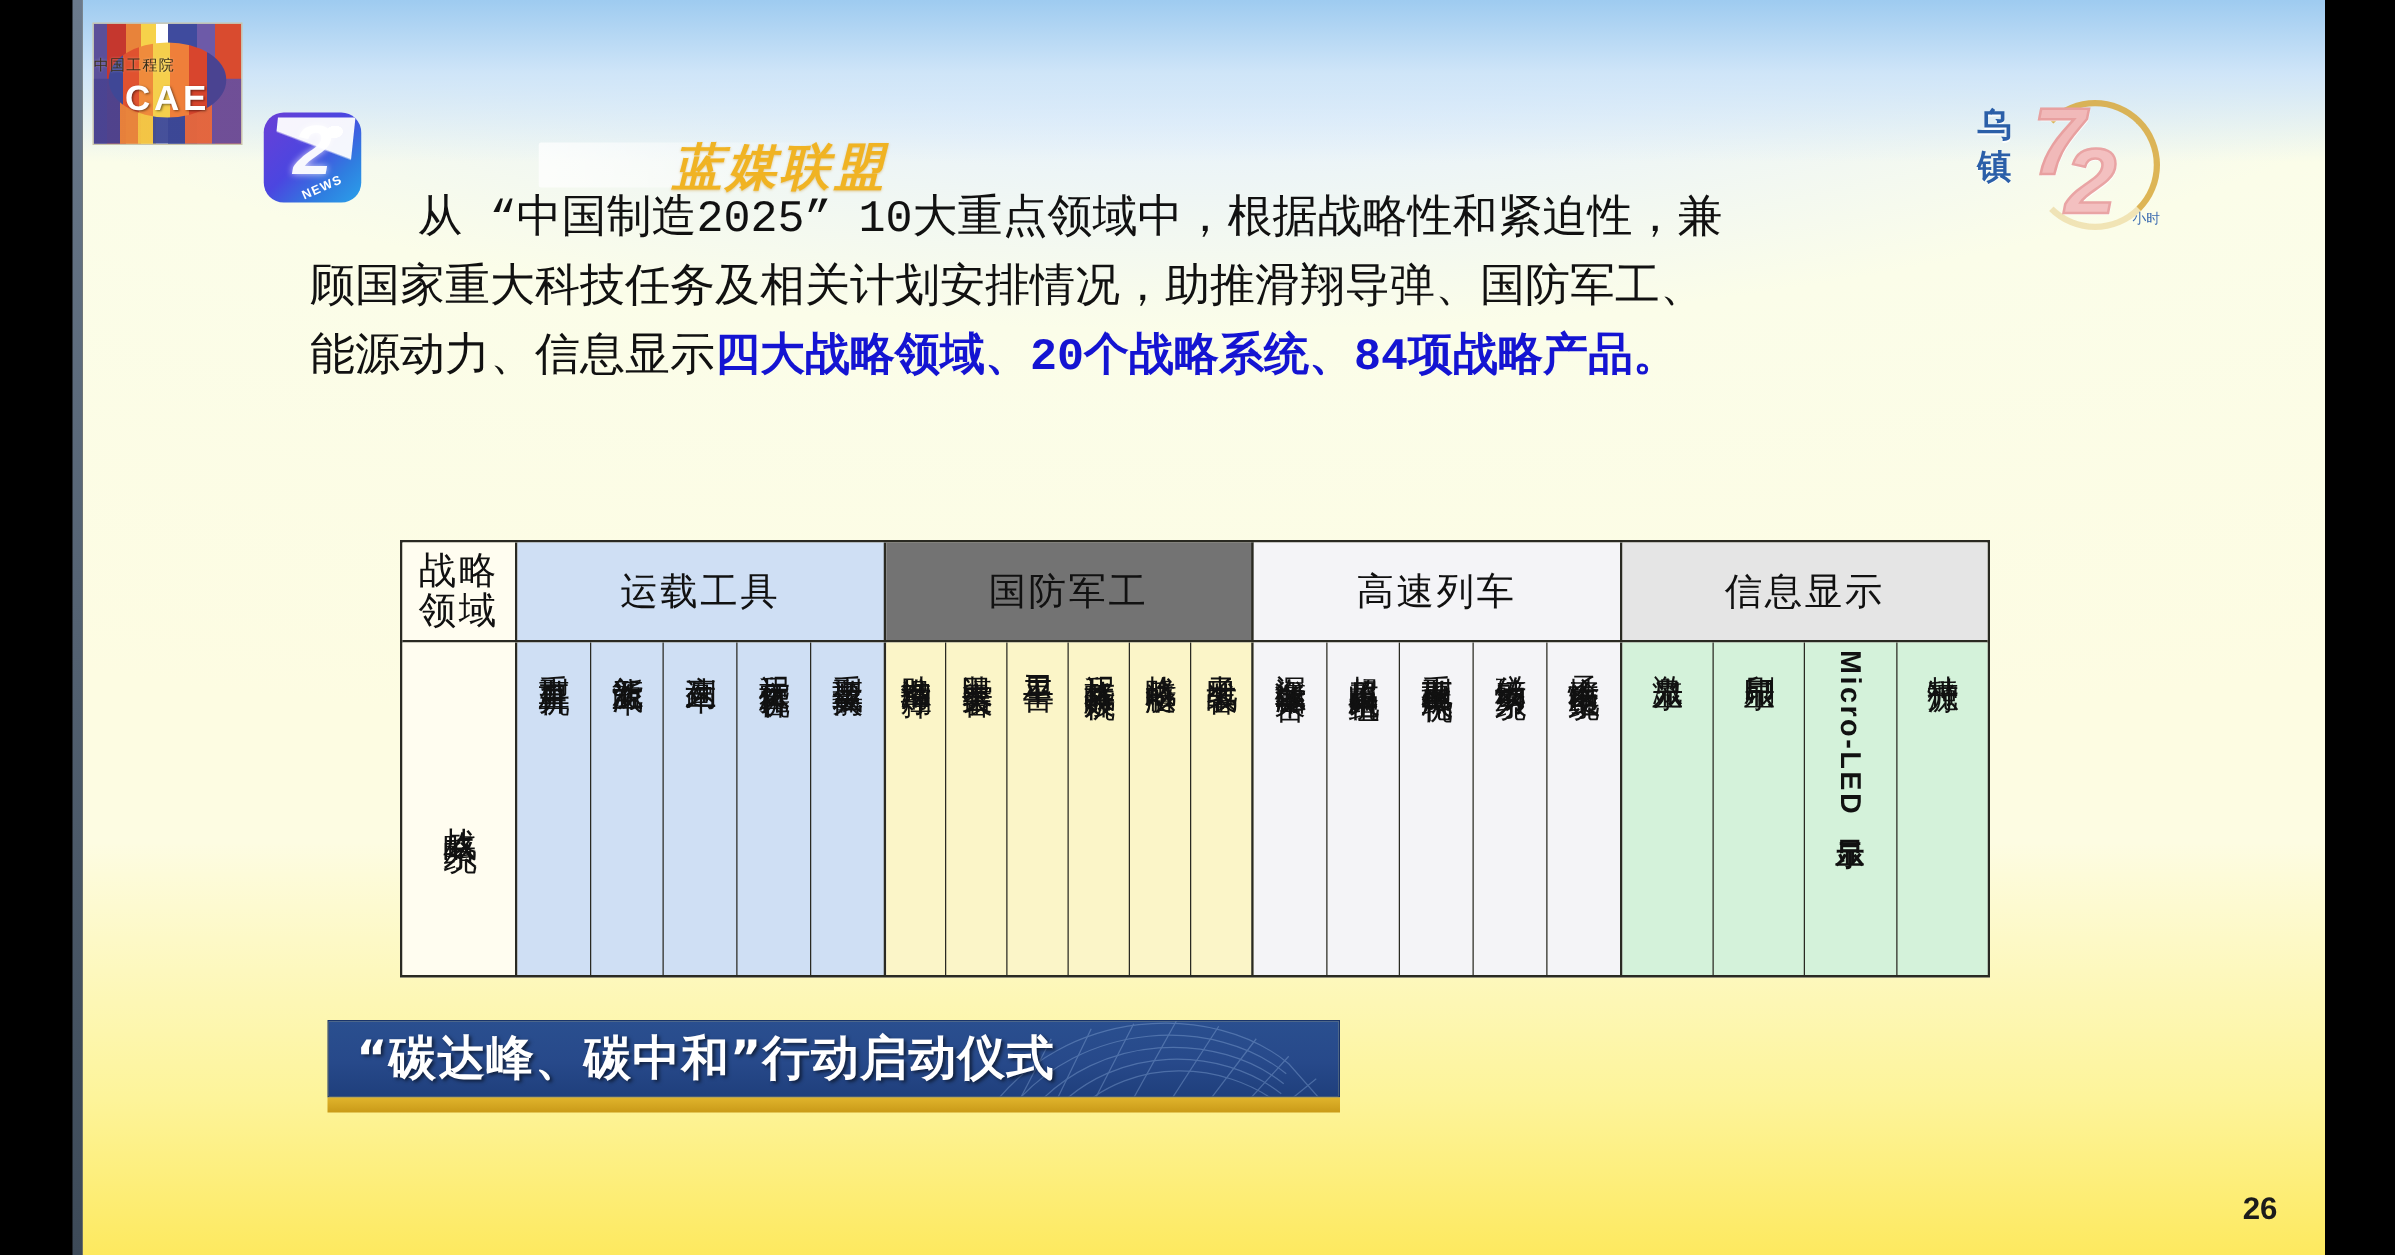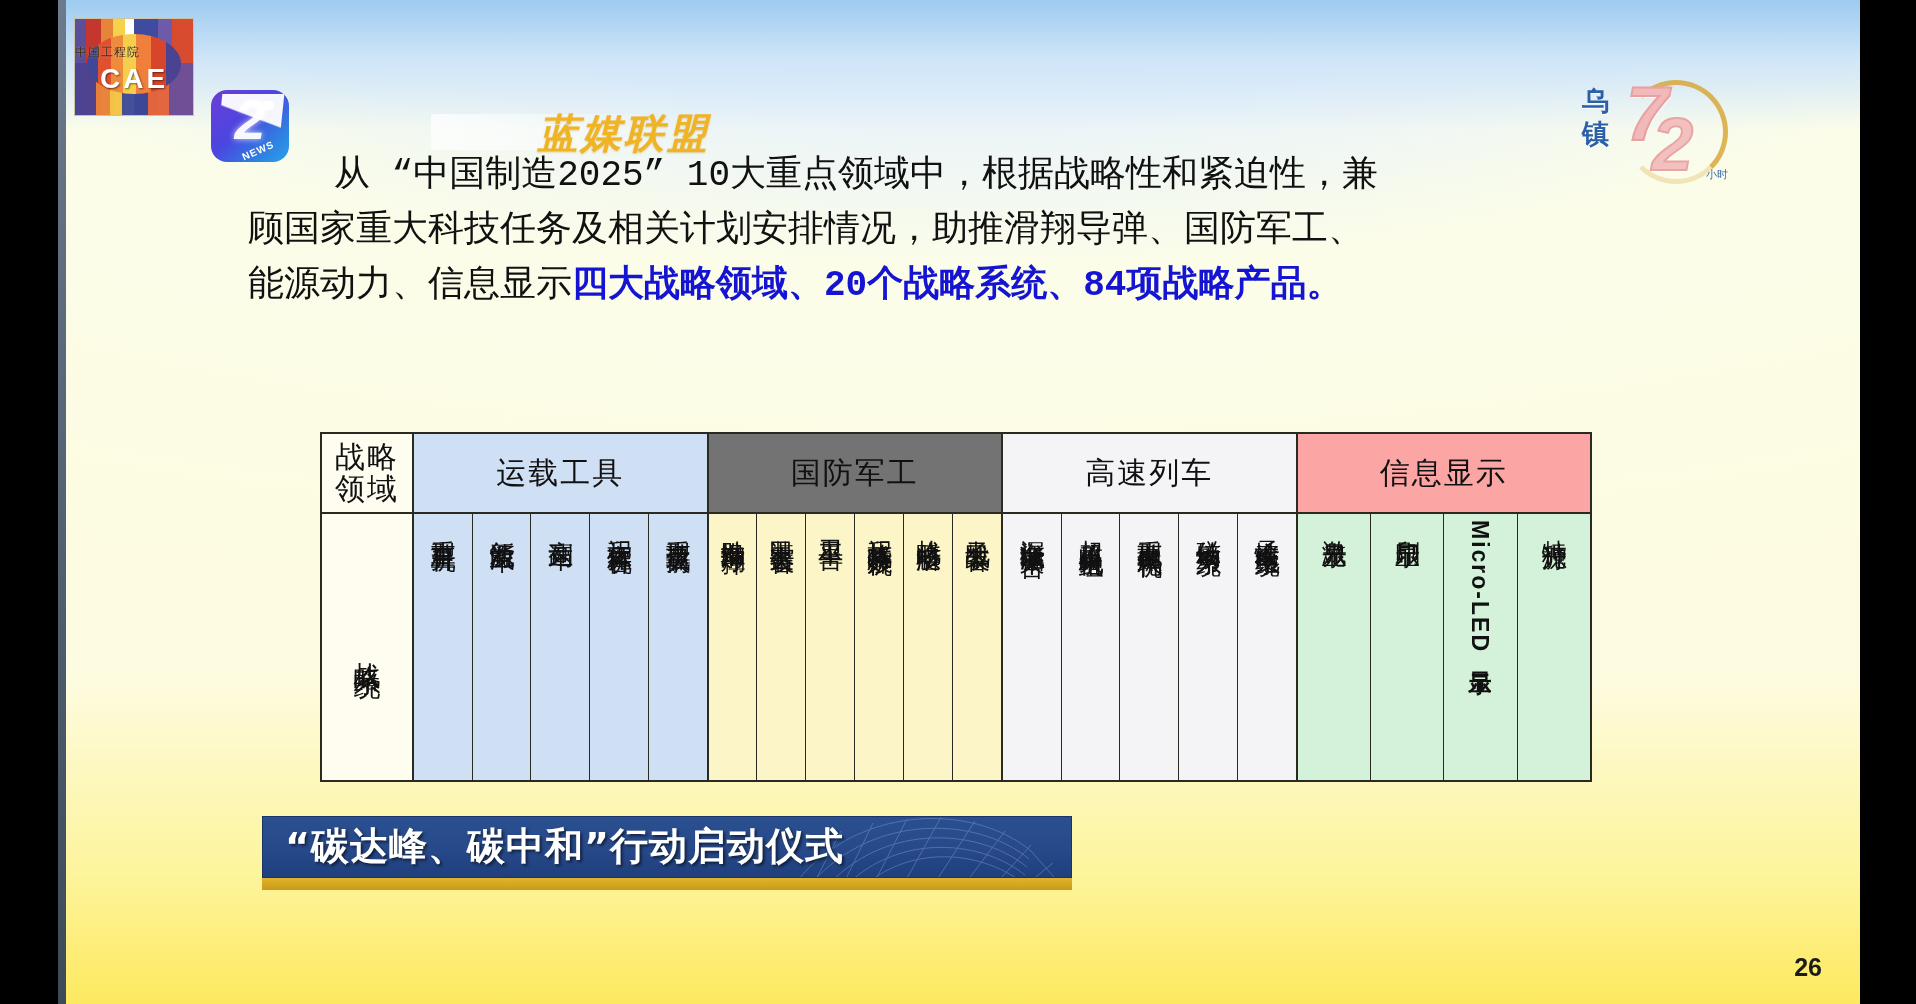--- a/index.html
+++ b/index.html
@@ -196,21 +196,21 @@
   }
   .thead > div:last-child{ border-right:none; }
   .h-corner{
     width:92px; flex:0 0 92px; background:#fffdf0; font-size:27px;
     line-height:32px; text-align:center; flex-direction:column;
   }
   .h-corner span{ display:block; }
   .h-g1{ flex:1 1 0; background:#cfdff4; }
   .h-g2{ flex:1 1 0; background:#737373; }
   .h-g3{ flex:1 1 0; background:#f4f4f7; }
-  .h-g4{ flex:1 1 0; background:#fca5a5; }
+  .h-g4{ flex:1 1 0; background:#e5e5e5; }
 
   .tbody{ display:flex; height:268px; border-top:2px solid #2a2a22; }
   .rowlabel{
     width:92px; flex:0 0 92px; background:#fffdf0;
     border-right:2px solid #2a2a22;
     display:flex; align-items:center; justify-content:center;
   }
   .rowlabel .v{
     writing-mode:vertical-rl; text-orientation:upright;
     font-family:"DejaVu Serif","Liberation Serif",serif;

